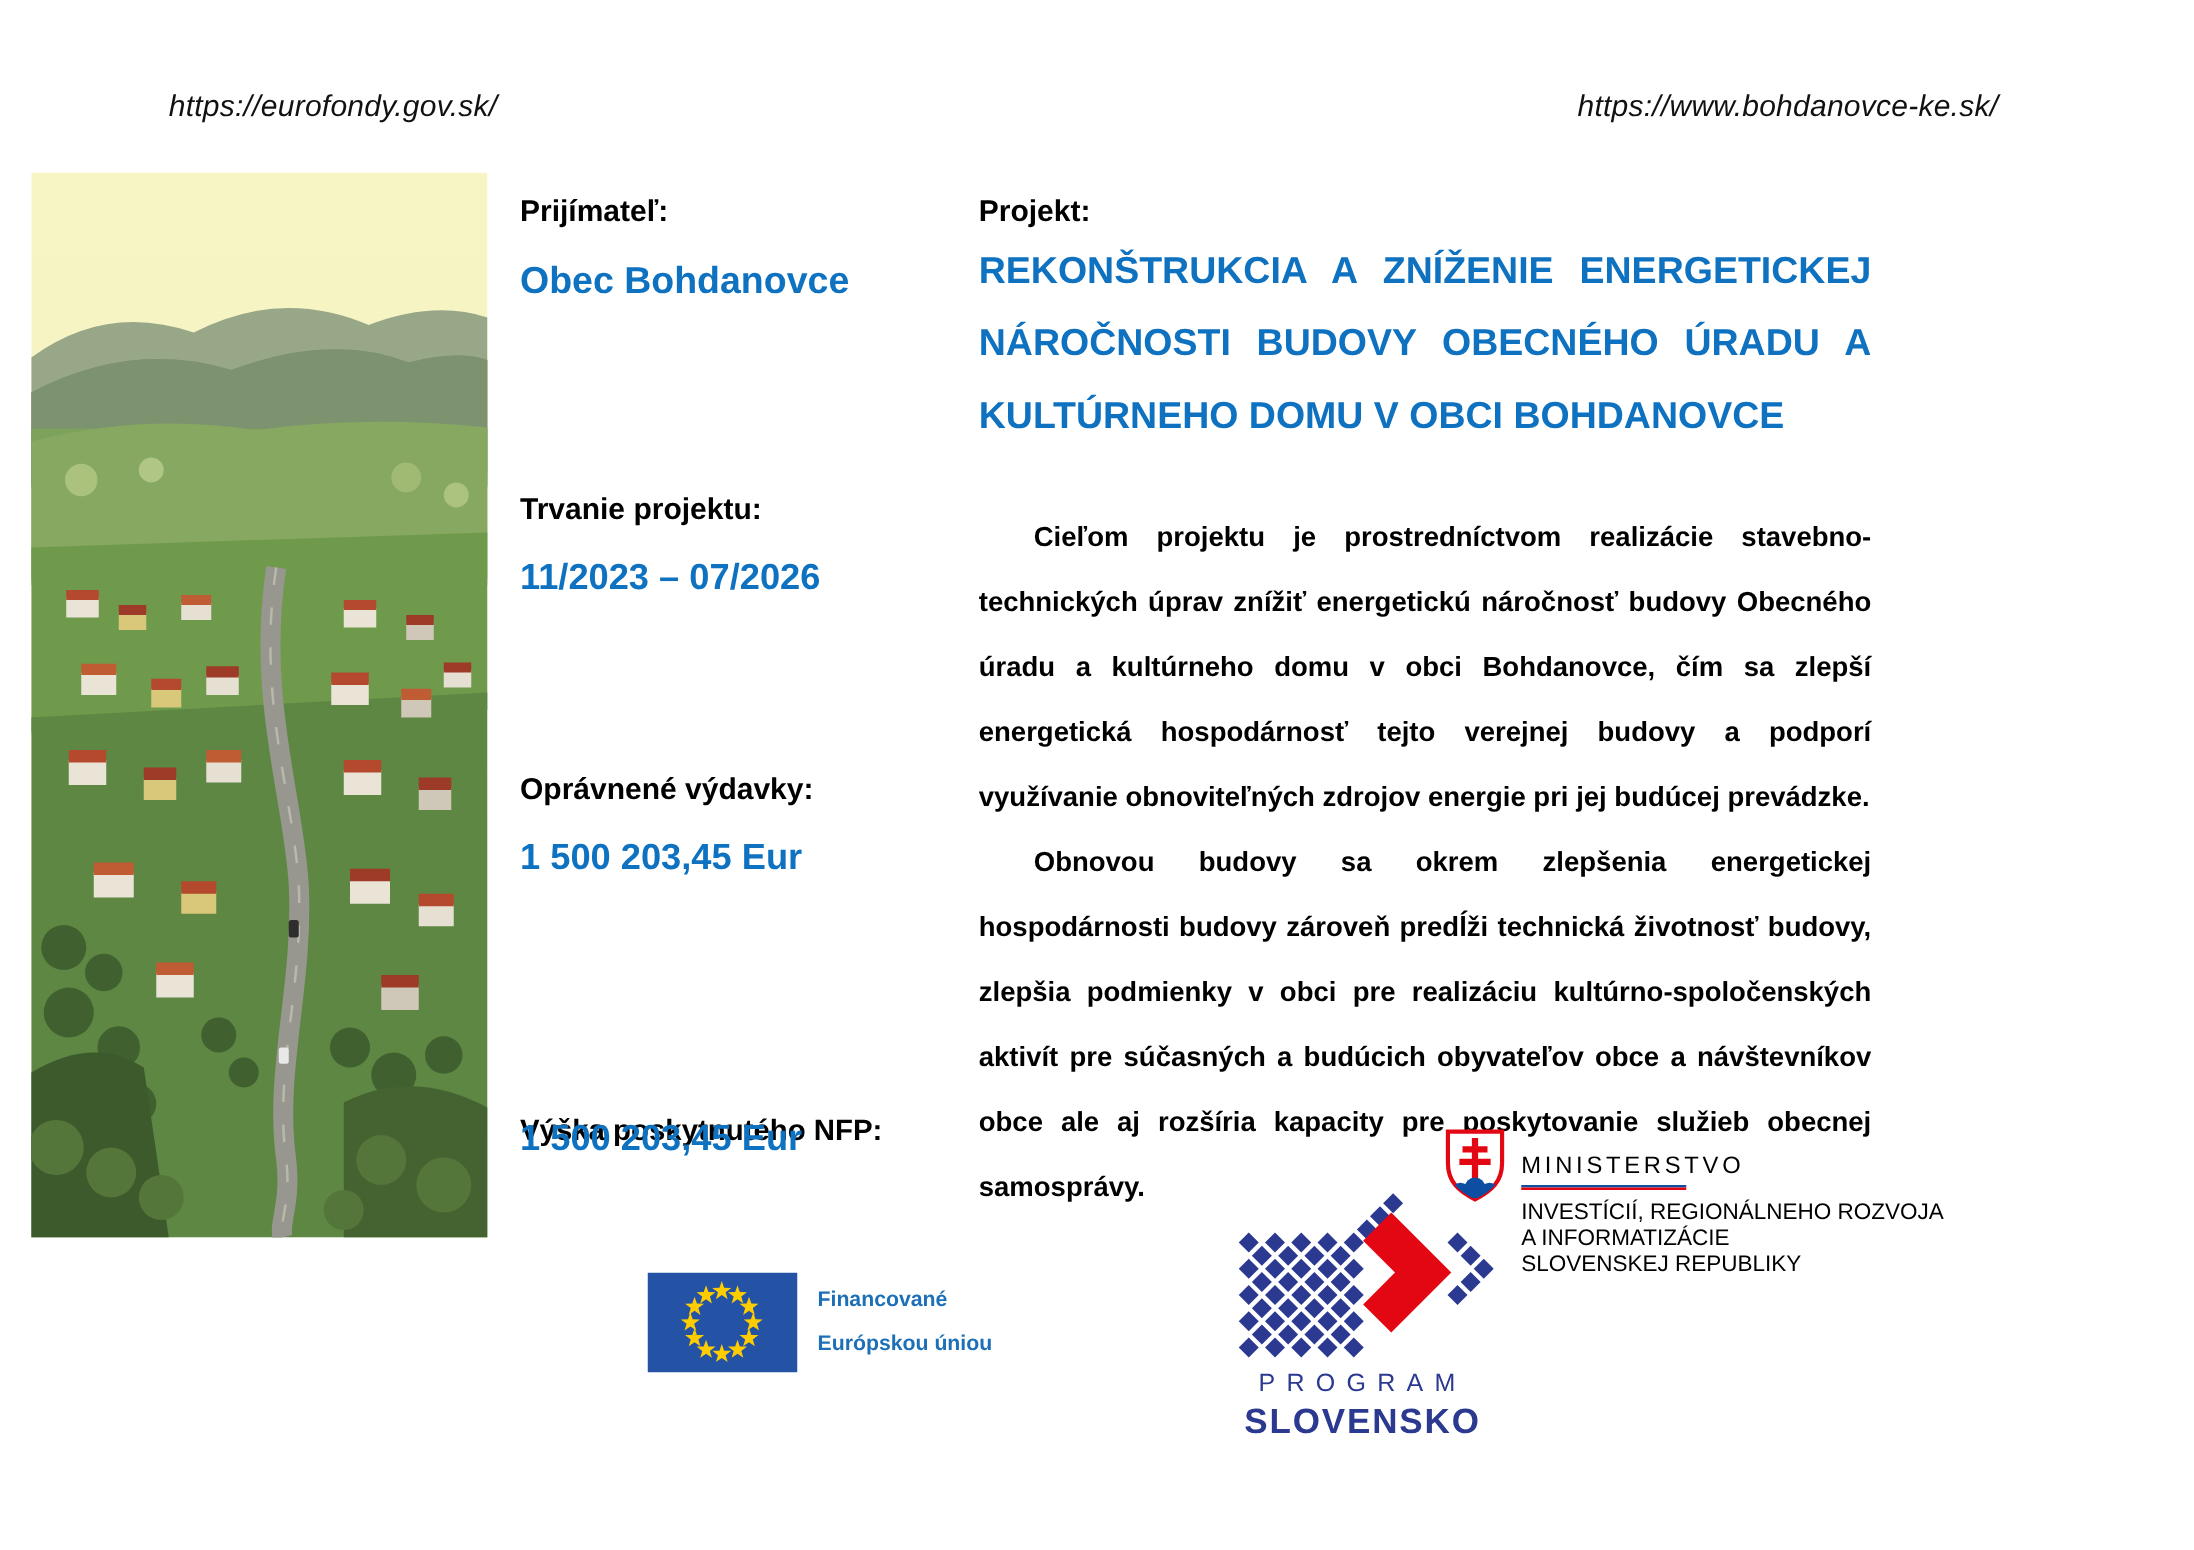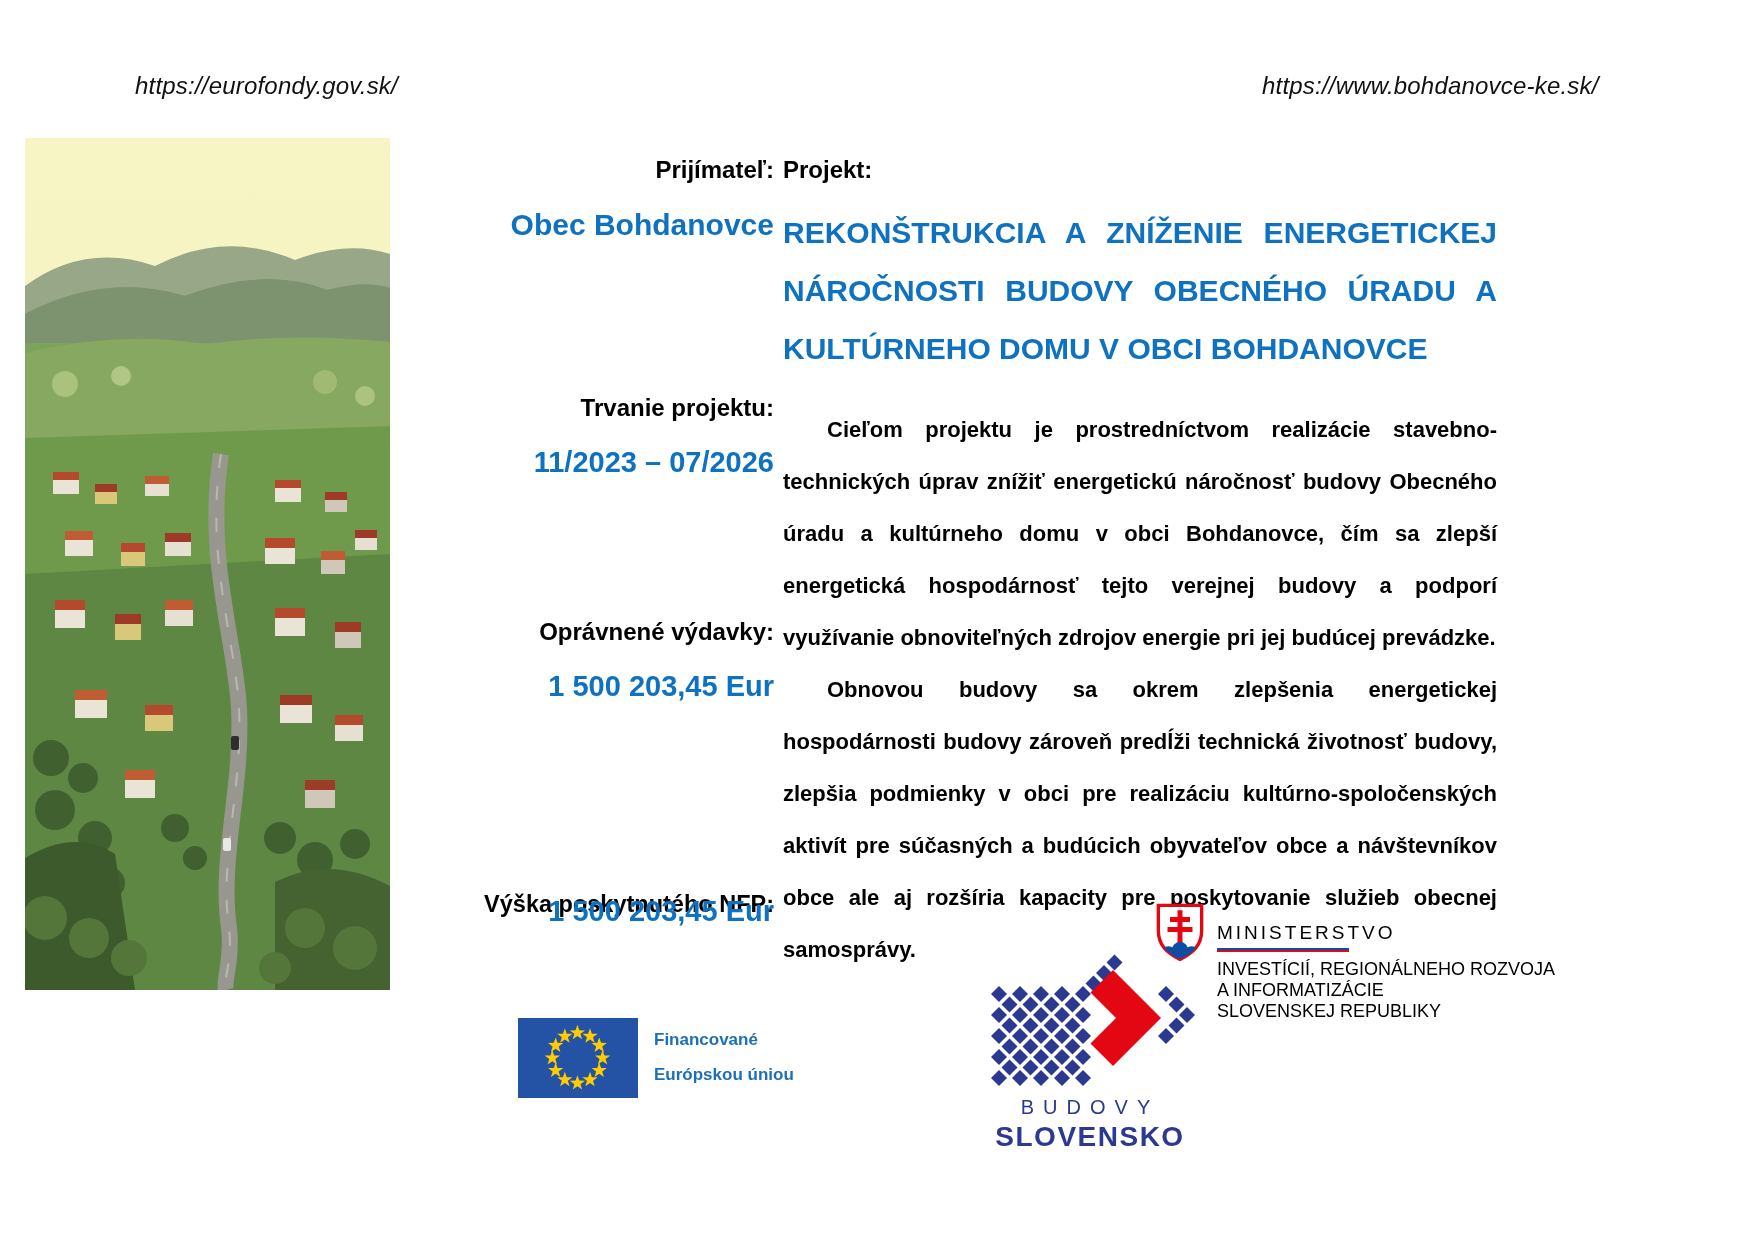--- a/index.html
+++ b/index.html
@@ -14,34 +14,34 @@
   .url{
     font-style:italic;
     font-size:24px;
     color:#111;
     letter-spacing:.2px;
   }
   .label{font-weight:700;font-size:24px;color:#000;}
   .value{font-weight:700;font-size:29px;color:#0E72C0;}
 
   
-  .col-mid{left:444px;width:330px;text-align:right;}
+  .col-mid{left:416px;width:330px;}
   .pos-prijimatel{top:156px;}
   .pos-obec{top:208px;font-size:30px;}
   .pos-trvanie{top:394px;}
   .pos-duration{top:446px;}
   .pos-opravnene{top:618px;}
   .pos-expenses{top:670px;}
   .pos-vyska{top:843px;font-size:23.5px;margin-top:48px;}
   .pos-nfp{top:895px;}
 
   
   .pos-projekt{left:783px;top:156px;}
   .project-title{
-    left:783px;top:204px;width:714px;
+    left:783px;top:188px;width:714px;
     font-weight:700;font-size:30px;line-height:58px;
     color:#0E72C0;text-align:justify;
   }
   .project-body{
     left:783px;top:404px;width:714px;
     font-weight:700;font-size:22px;line-height:52px;
     color:#000;text-align:justify;
   }
   .project-body p{margin:0;text-indent:44px;}
 
@@ -274,21 +274,21 @@
         <use href="#dm" transform="translate(119,25)"></use>
         <use href="#dm" transform="translate(129.5,14.5)"></use>
       <use href="#dm" transform="translate(181,46)"></use>
         <use href="#dm" transform="translate(191.5,56.5)"></use>
         <use href="#dm" transform="translate(202,67)"></use>
       <use href="#dm" transform="translate(191.5,77.5)"></use>
         <use href="#dm" transform="translate(181,88)"></use>
     </g>
     <path d="M128,22 L176,70 L128,118 L105.5,95.5 L131,70 L105.5,44.5 Z" fill="#E30613"></path>
   </svg>
-  <div class="program-line1">BUDOVY</div>
+  <div class="program-line1">PROGRAM</div>
   <div class="program-line2">SLOVENSKO</div>
 </div>
 
 <div class="abs ministry-block">
   <svg width="50" height="64" viewBox="0 0 60 72" aria-hidden="true">
     <defs>
       <clipPath id="shieldClip">
           <path d="M4,4 H56 V34 C56,52 46,61 30,69 C14,61 4,52 4,34 Z"></path>
         </clipPath>
     </defs>

